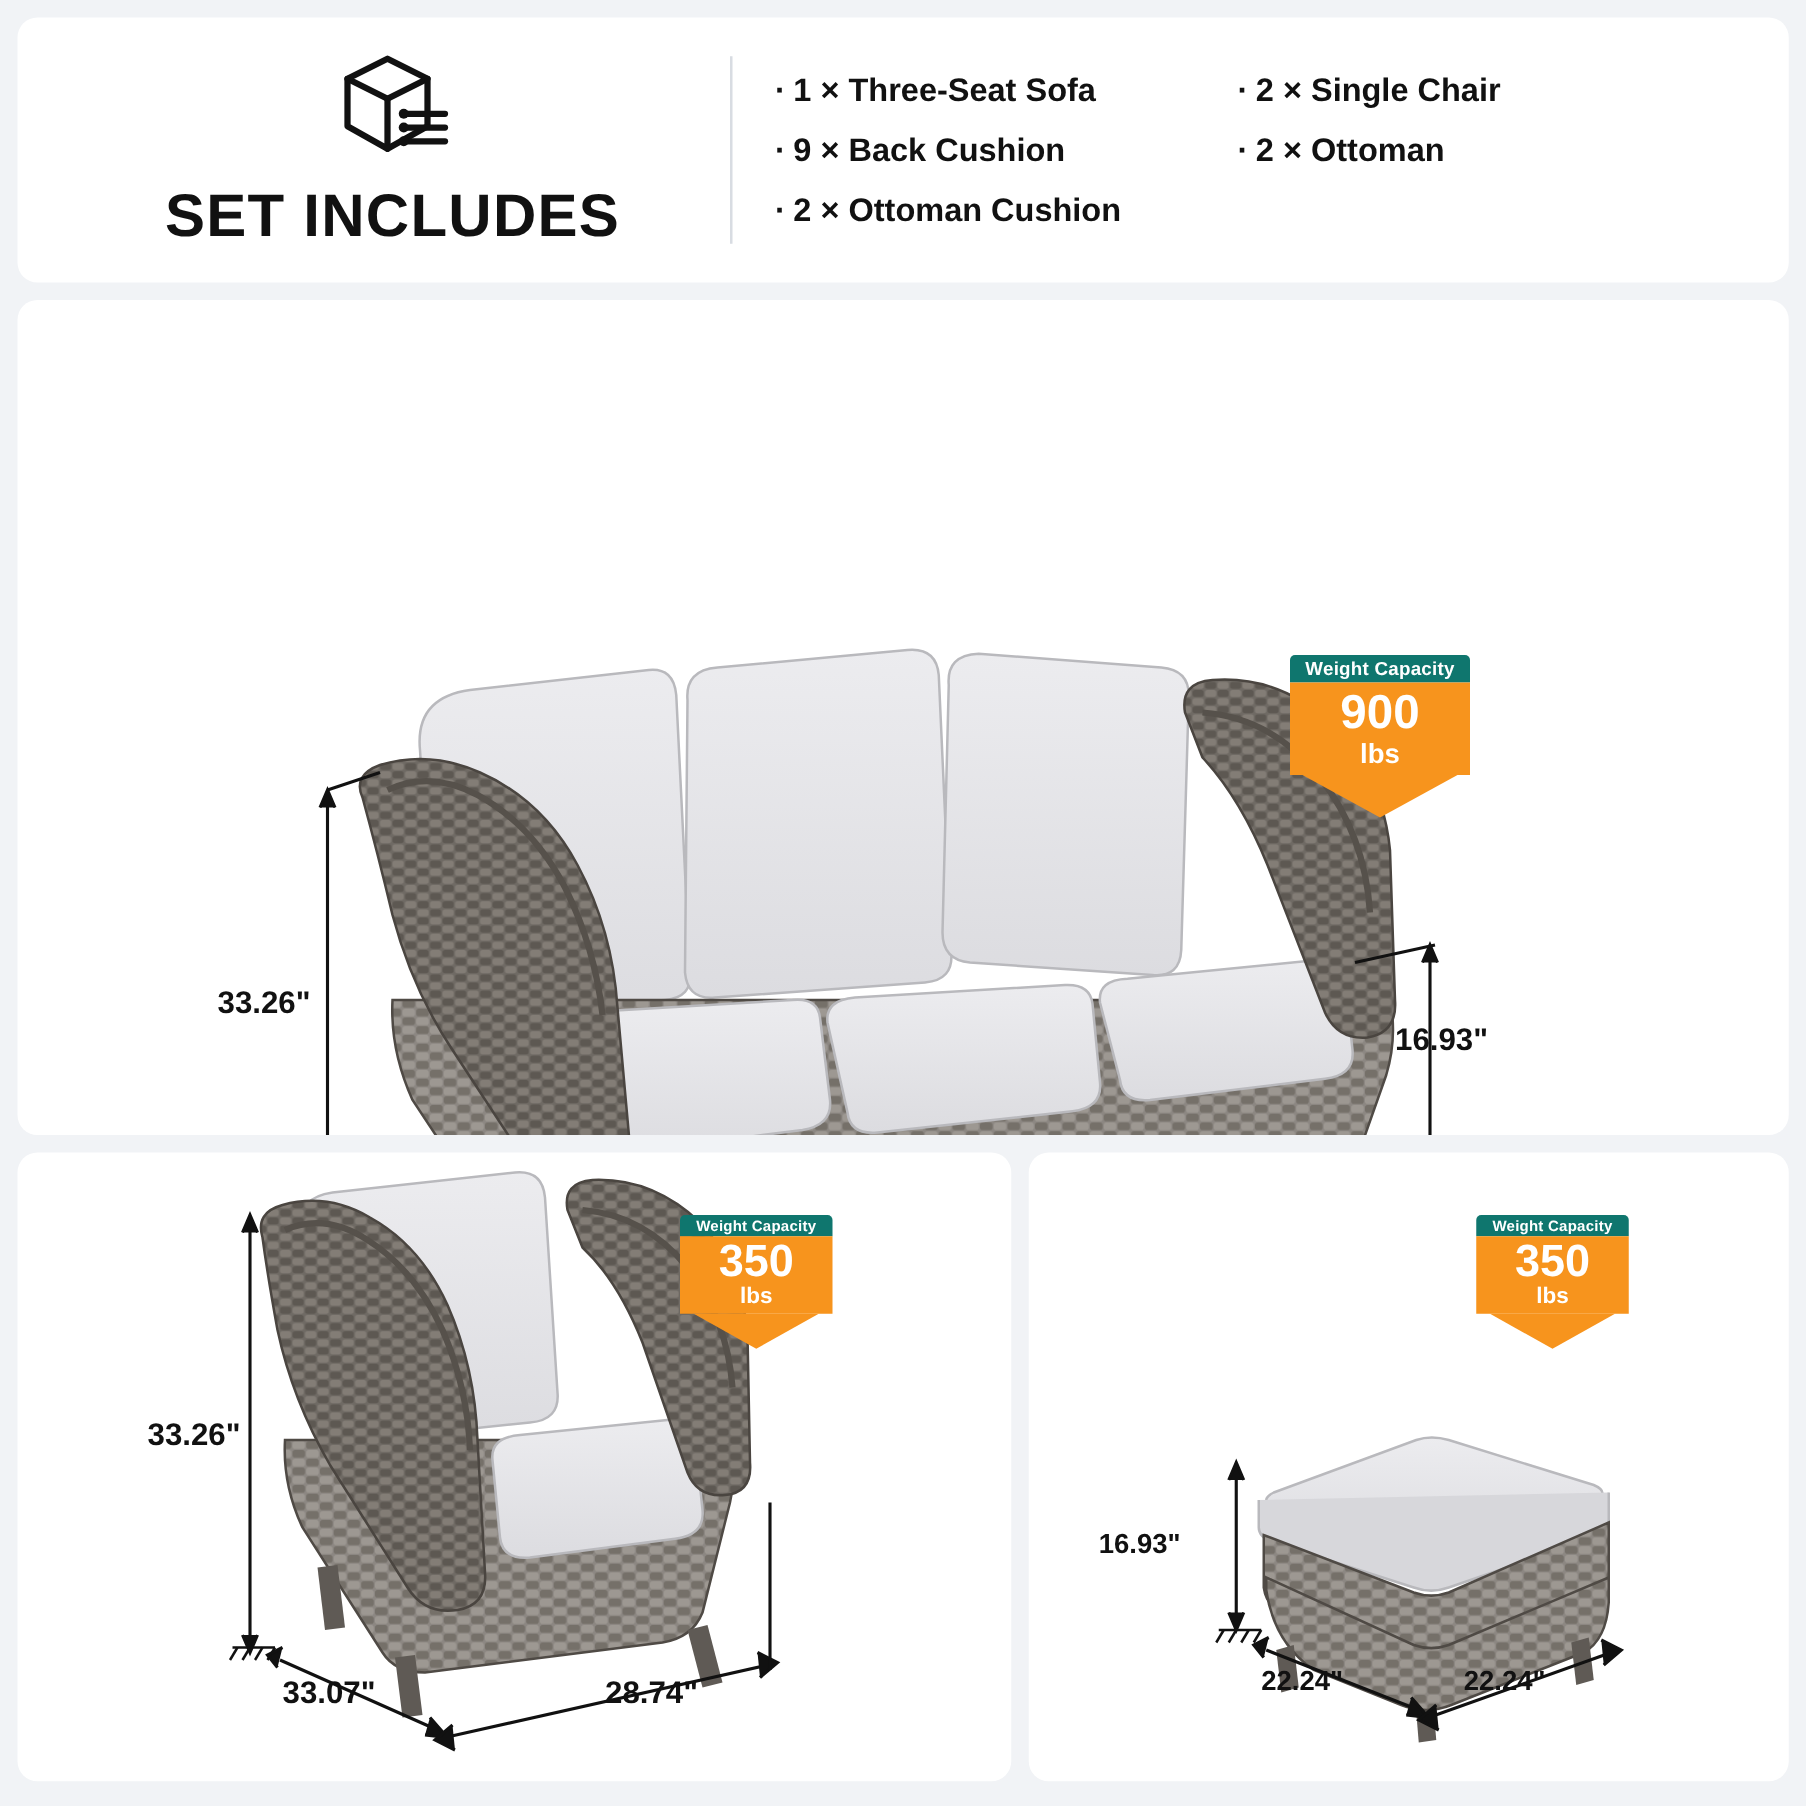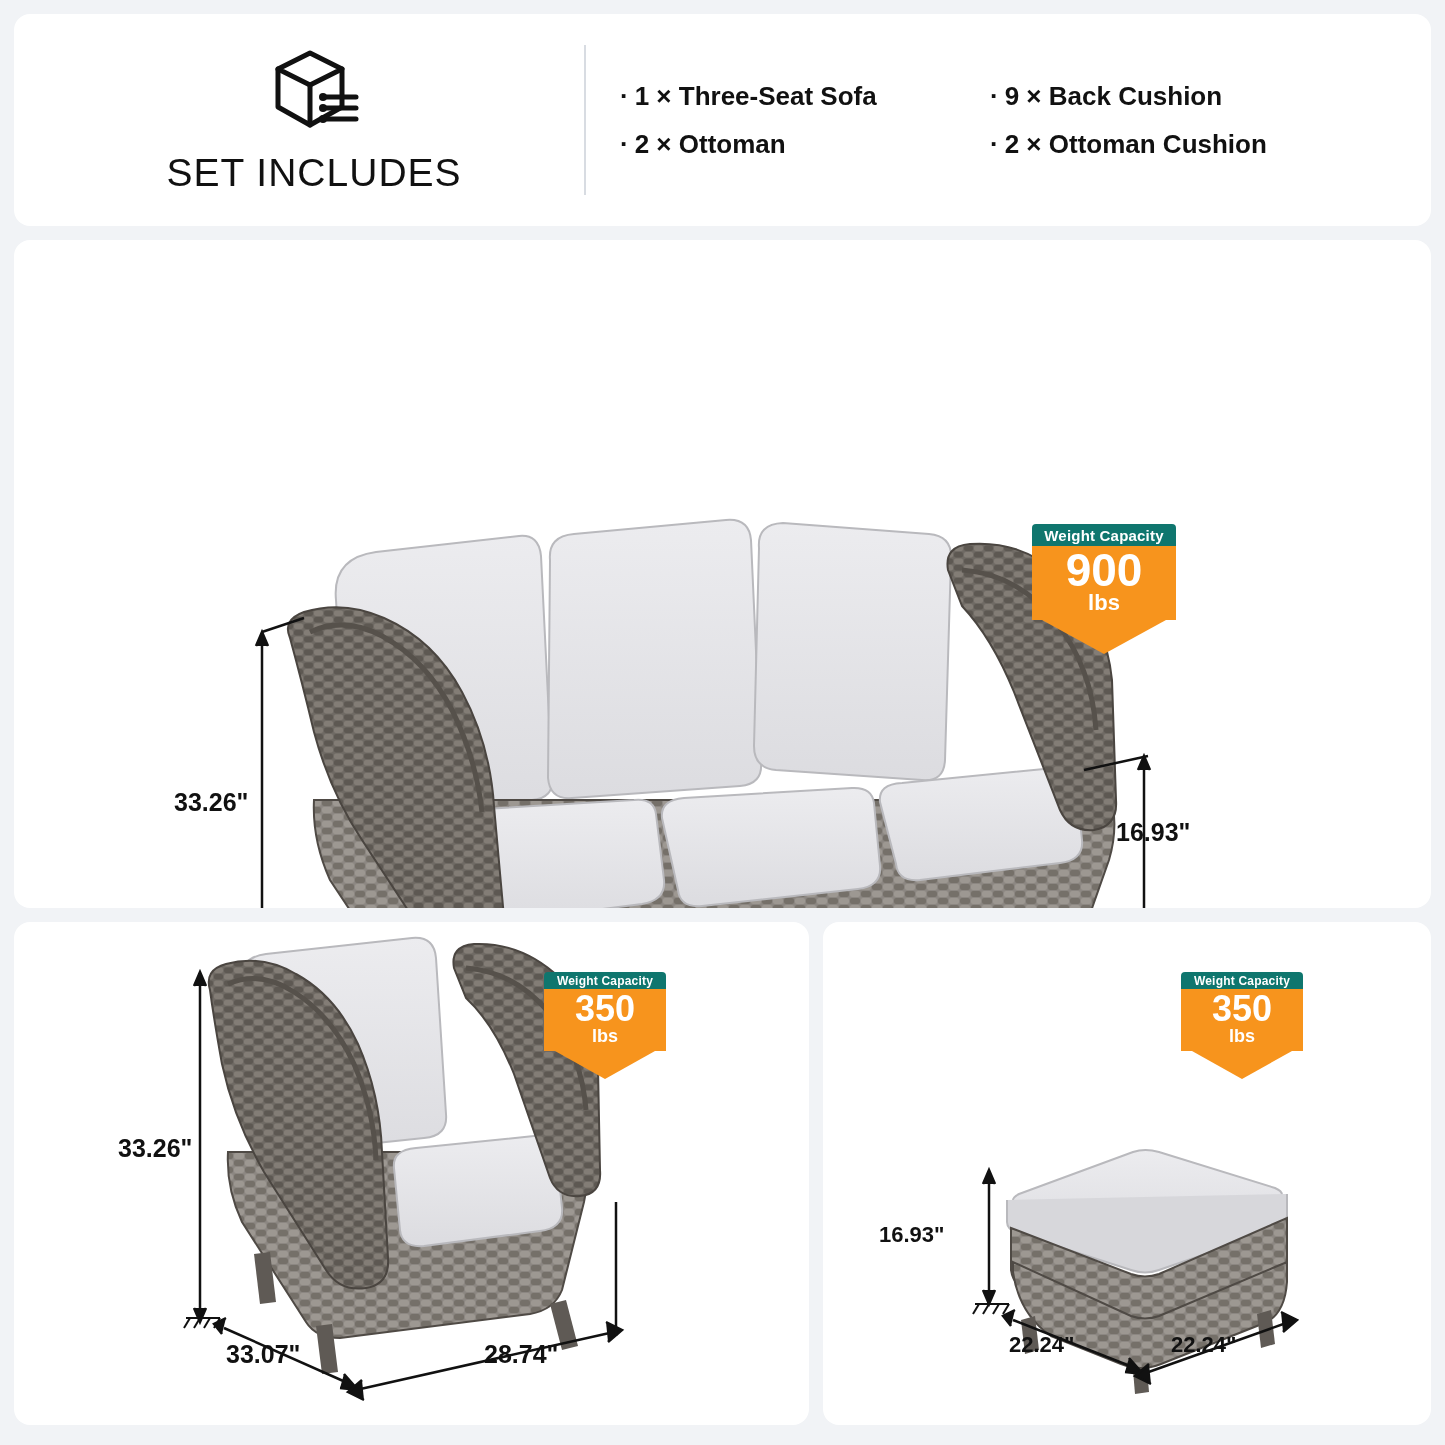--- a/index.html
+++ b/index.html
@@ -30,22 +30,22 @@
   }
   .si-left {
     width: 520px;
     display: flex;
     flex-direction: column;
     align-items: center;
     justify-content: center;
   }
   .box-icon { margin-bottom: 10px; }
   .si-title {
-    font-size: 39px;
-    font-weight: normal;
+    font-size: 48px;
+    font-weight: bold;
     letter-spacing: 1px;
     color: #111;
     text-align: right;
   }
   .si-divider {
     width: 2px;
     height: 150px;
     background: #d8dce2;
     margin: 0 34px 0 10px;
   }
@@ -93,21 +93,21 @@
     font-size: 15px;
     padding: 3px 8px 2px;
     letter-spacing: .2px;
     white-space: nowrap;
   }
   .badge .cap-body {
     background: #f7941d;
     position: relative;
     padding: 2px 10px 6px;
   }
-  .badge .cap-num { font-size: 46px; line-height: 44px; }
+  .badge .cap-num { font-size: 38px; line-height: 44px; }
   .badge .cap-unit { font-size: 22px; line-height: 22px; }
   .badge .arrow {
     width: 0; height: 0;
     margin: 0 auto;
     border-left: 62px solid transparent;
     border-right: 62px solid transparent;
     border-top: 34px solid #f7941d;
   }
   .badge.small .cap-label { font-size: 12px; padding: 2px 6px 1px; }
   .badge.small .cap-num { font-size: 36px; line-height: 36px; }
@@ -153,20 +153,21 @@
             <circle cx="57" cy="63" r="4"></circle>
             <circle cx="57" cy="74" r="4"></circle>
           </g>
         </svg>
       </span>
       <div class="si-title">SET INCLUDES</div>
     </div>
     <div class="si-divider"></div>
     <div class="si-list">
       <div class="si-item"><span class="dot">·</span><span>1 × Three-Seat Sofa</span></div>
+      <div class="si-item"><span class="dot">·</span><span>2 × Single Chair</span></div>
       <div class="si-item"><span class="dot">·</span><span>9 × Back Cushion</span></div>
       <div class="si-item"><span class="dot">·</span><span>2 × Ottoman</span></div>
       <div class="si-item"><span class="dot">·</span><span>2 × Ottoman Cushion</span></div>
     </div>
   </div>
 
   <div class="panel sofa-card">
 
     <svg class="overlay" width="1417" height="668">
       <defs>

